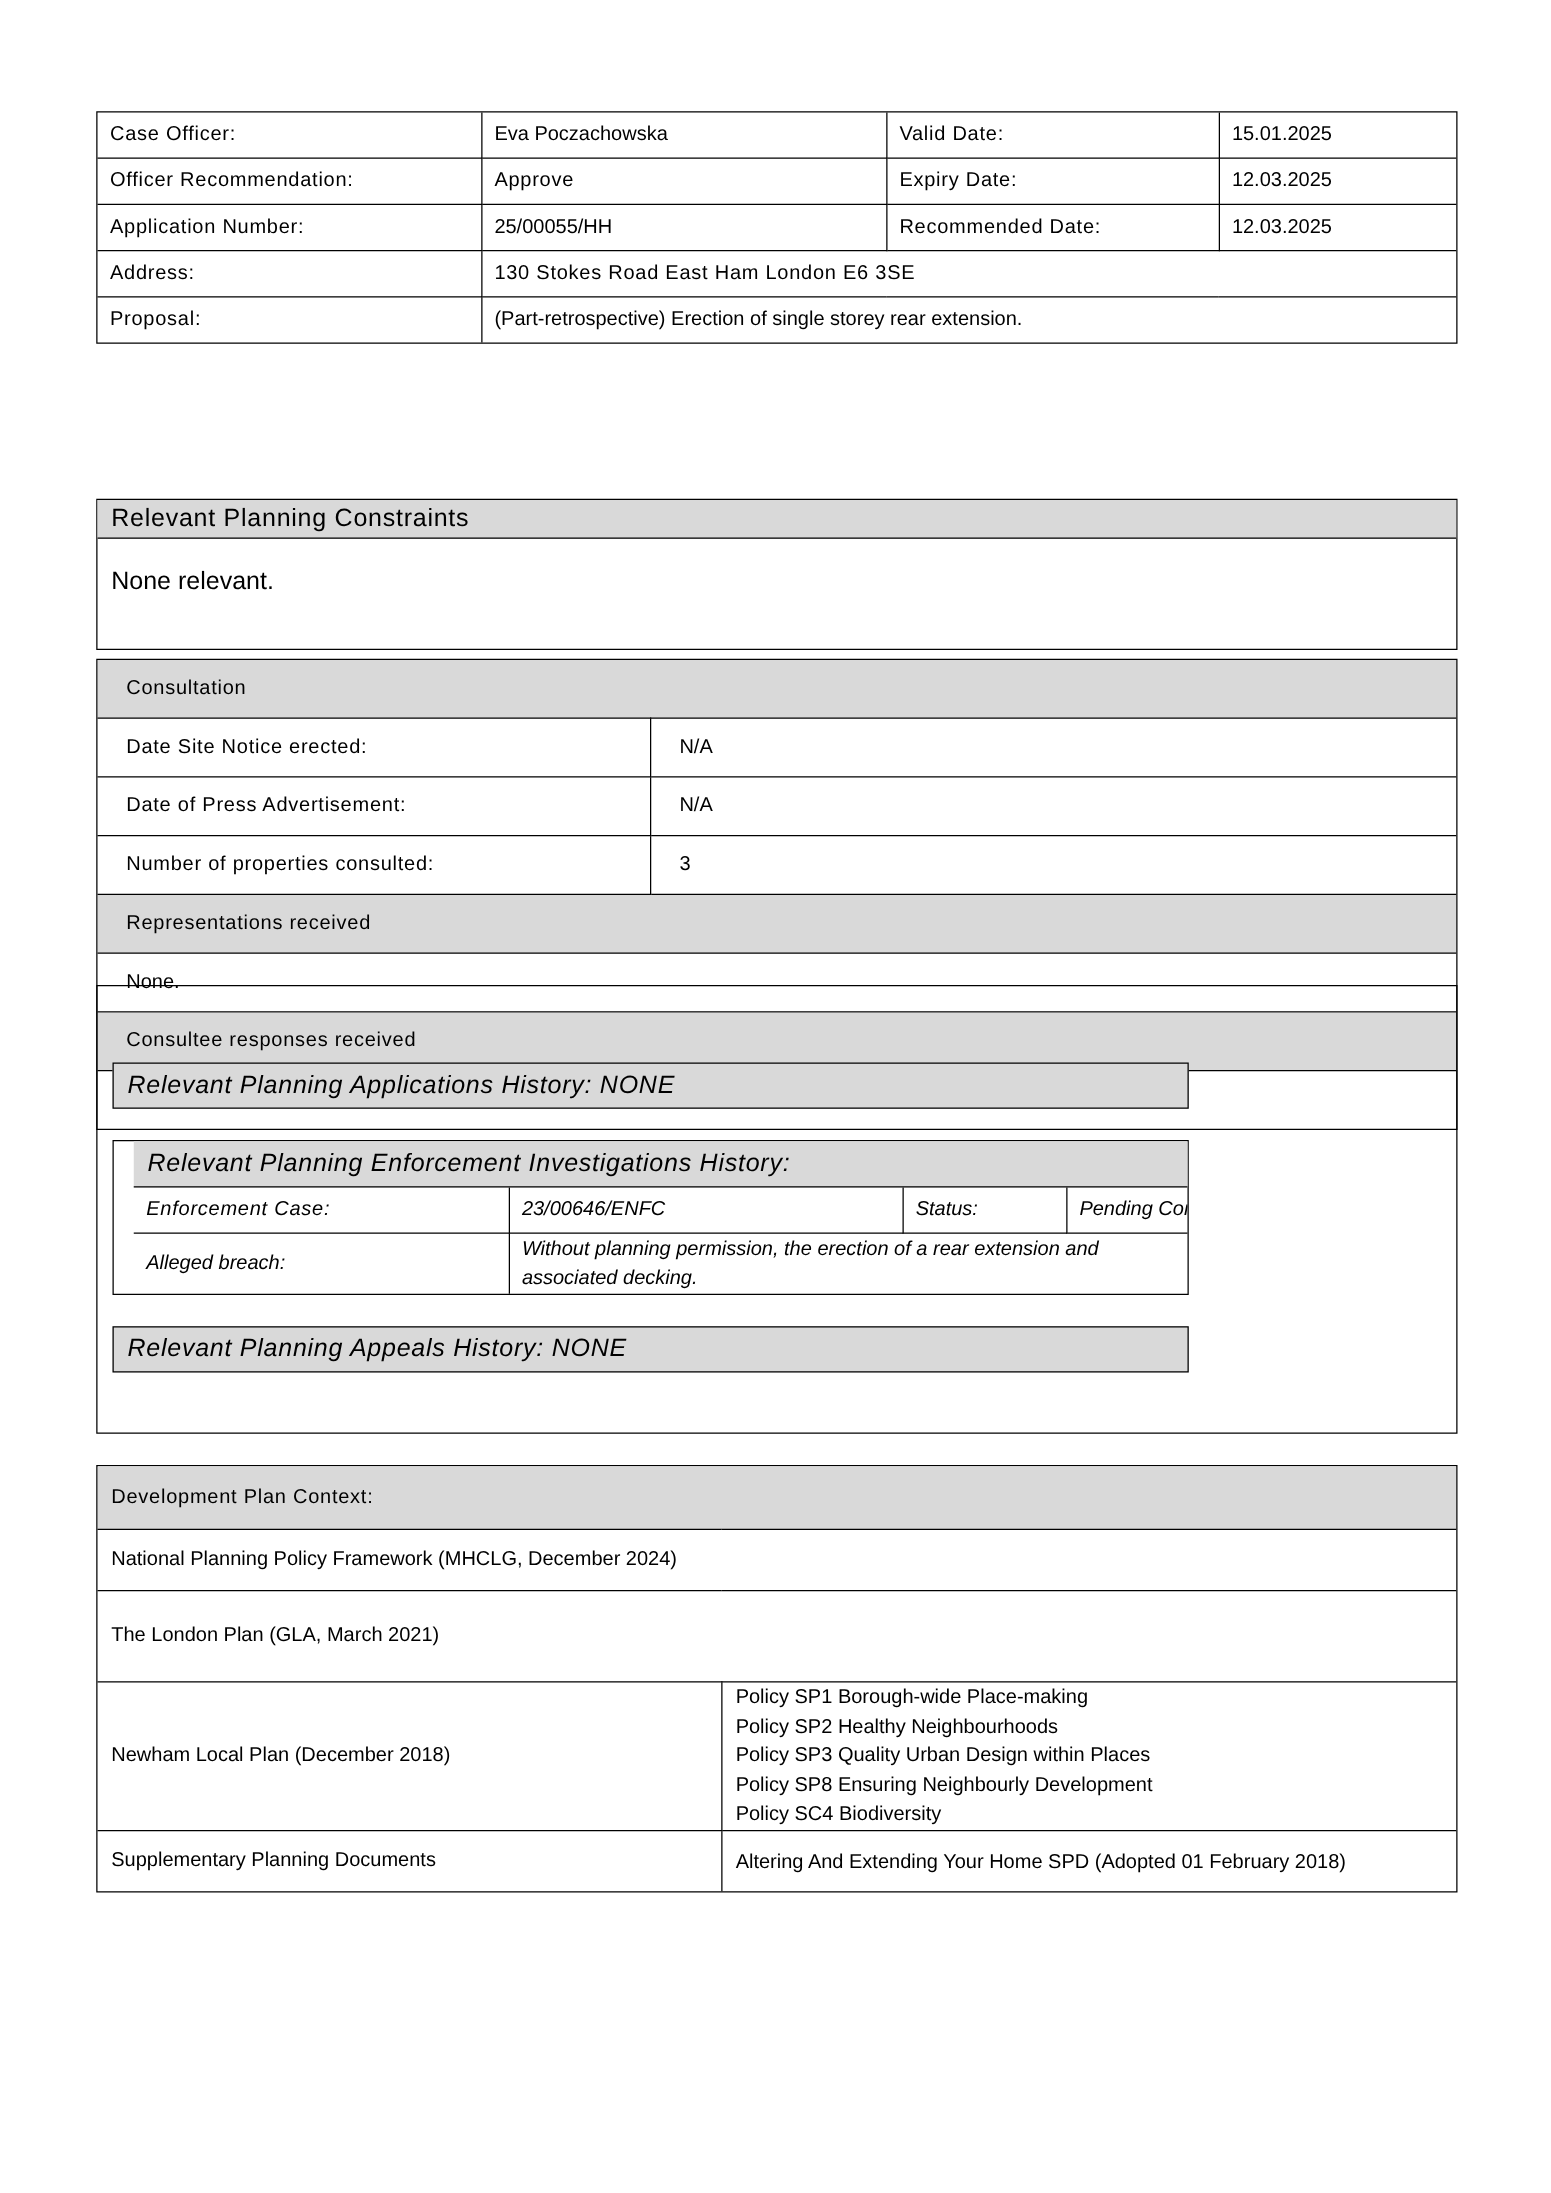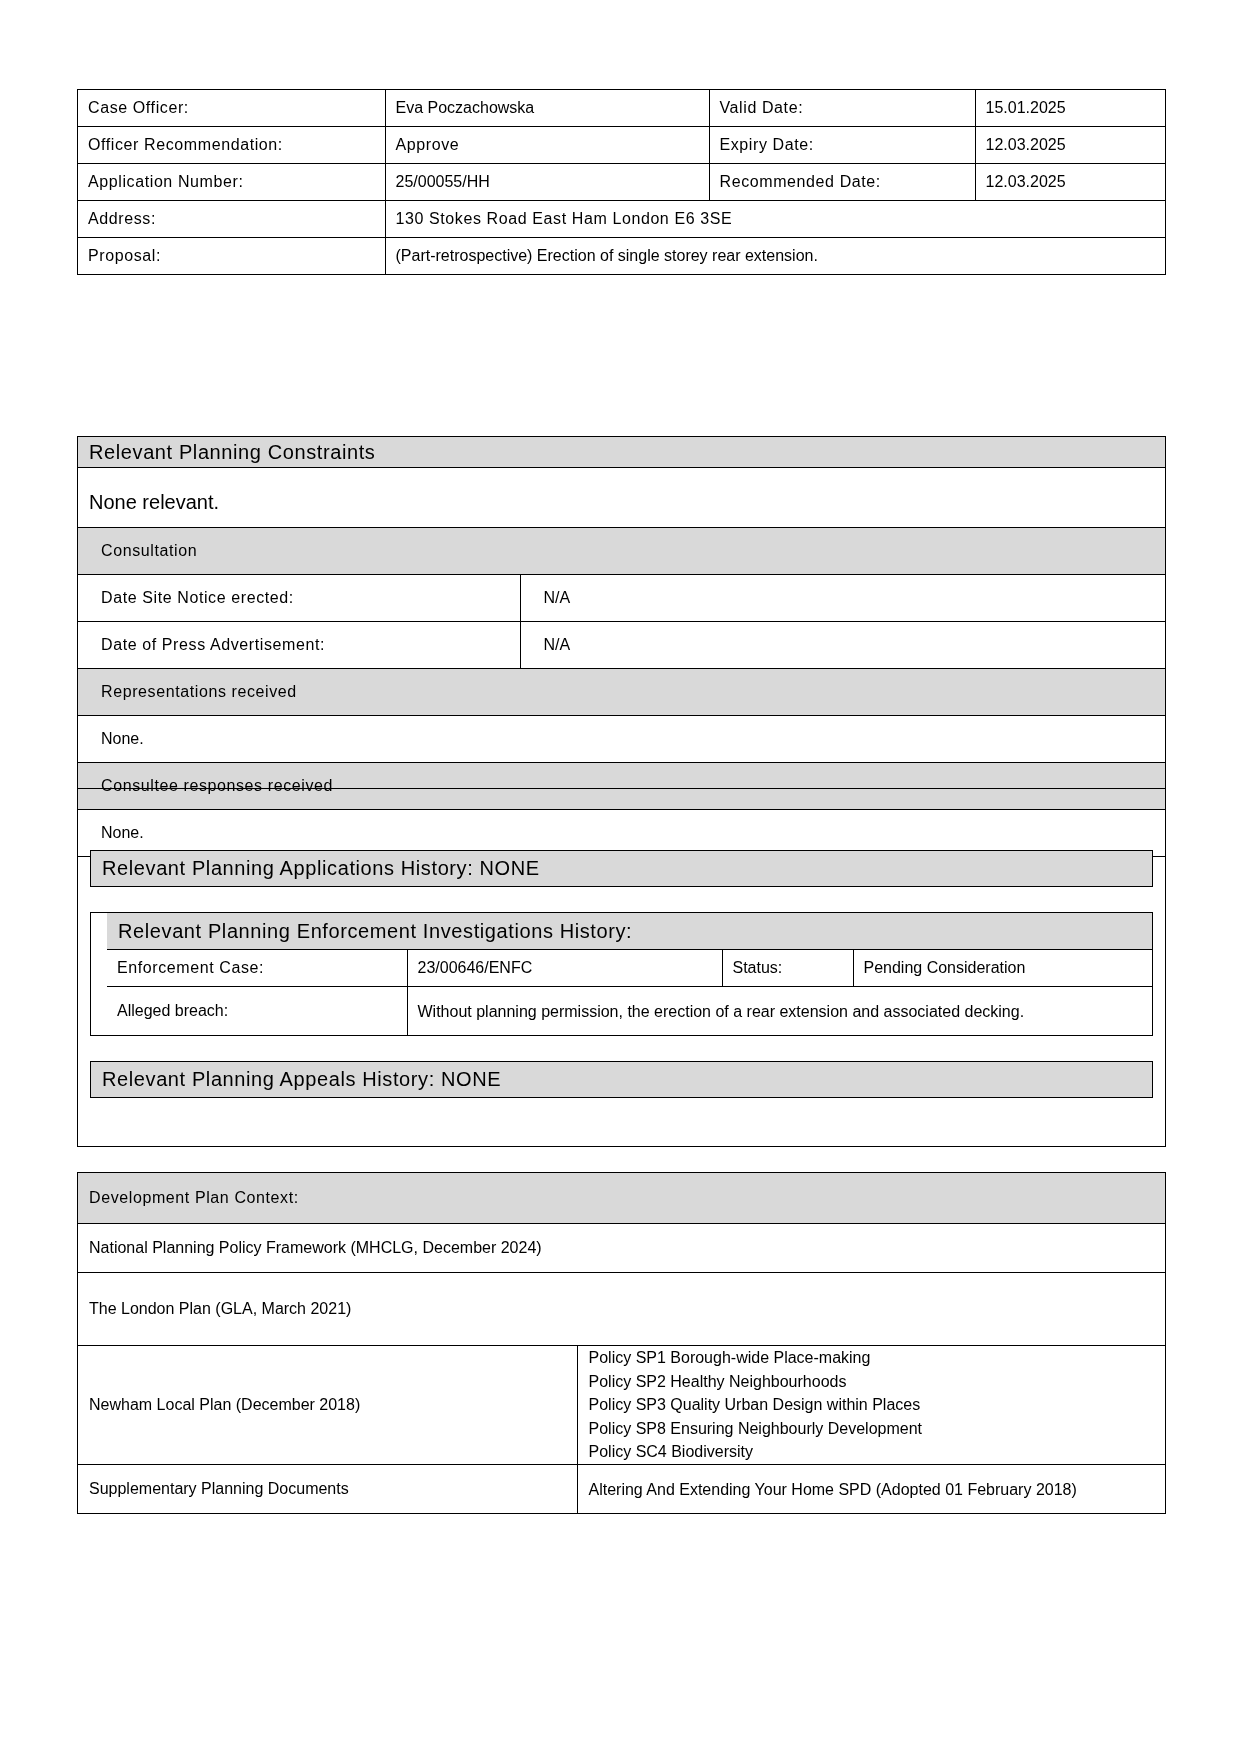--- a/index.html
+++ b/index.html
@@ -18,21 +18,21 @@
   .main td:last-child{border-right:none;}
   .main tr:last-child td{border-bottom:none;}
   .hdr{height:30px;line-height:30px;padding-left:11px;font-size:20px;letter-spacing:0.6px;border-bottom:1.5px solid #000;}
   .body-text{padding-left:11px;font-size:20px;}
   .consult td{height:46px;padding:0 23px;}
   .consult td.grey{letter-spacing:0.6px;}
   .consult tr:first-child td{border-top:none;}
   .consult td:first-child{border-left:none;}
   .consult td:last-child{border-right:none;}
   .consult tr:last-child td{border-bottom:none;}
-  .inner{position:absolute;left:12px;width:1063px;border:1.5px solid #000;box-sizing:border-box;}
+  .inner{position:absolute;left:12px;width:861px;border:1.5px solid #000;box-sizing:border-box;font-style:italic;}
   .inner .ihdr{height:36px;line-height:36px;padding-left:11px;font-size:20px;letter-spacing:0.6px;}
   .enf td{height:36px;}
   .enf tr:first-child td{border-top:none;}
   .enf td:first-child{border-left:none;}
   .enf td:last-child{border-right:none;}
   .enf tr:last-child td{border-bottom:none;}
   .wrap{white-space:normal;line-height:23px;}
   .dev td{padding:0 11px;}
   .dev tr:first-child td{border-top:none;}
   .dev td:first-child{border-left:none;}
@@ -75,21 +75,21 @@
       <td colspan="3" class="lbl">130 Stokes Road East Ham London E6 3SE</td>
     </tr>
     <tr>
       <td class="lbl">Proposal:</td>
       <td colspan="3">(Part-retrospective) Erection of single storey rear extension.</td>
     </tr>
   </tbody>
     </table>
 </div>
 
-<div class="box" style="top:399px;height:121px;margin-top:37px;">
+<div class="box" style="top:399px;height:121px;">
   <div class="hdr grey">Relevant Planning Constraints</div>
   <div class="body-text" style="margin-top:23px;">None relevant.</div>
 </div>
 
 <div class="box" style="top:527px;">
   <table class="consult">
     <colgroup>
         <col style="width:442px">
         <col>
       </colgroup>
@@ -97,20 +97,24 @@
         <tr>
           <td colspan="2" class="grey">Consultation</td>
         </tr>
     <tr>
       <td class="lbl">Date Site Notice erected:</td>
       <td>N/A</td>
     </tr>
     <tr>
       <td class="lbl">Date of Press Advertisement:</td>
       <td>N/A</td>
+    </tr>
+    <tr>
+      <td class="lbl">Number of properties consulted:</td>
+      <td>3</td>
     </tr>
     <tr>
           <td colspan="2" class="grey">Representations received</td>
         </tr>
     <tr>
           <td colspan="2">None.</td>
         </tr>
     <tr>
           <td colspan="2" class="grey">Consultee responses received</td>
         </tr>

